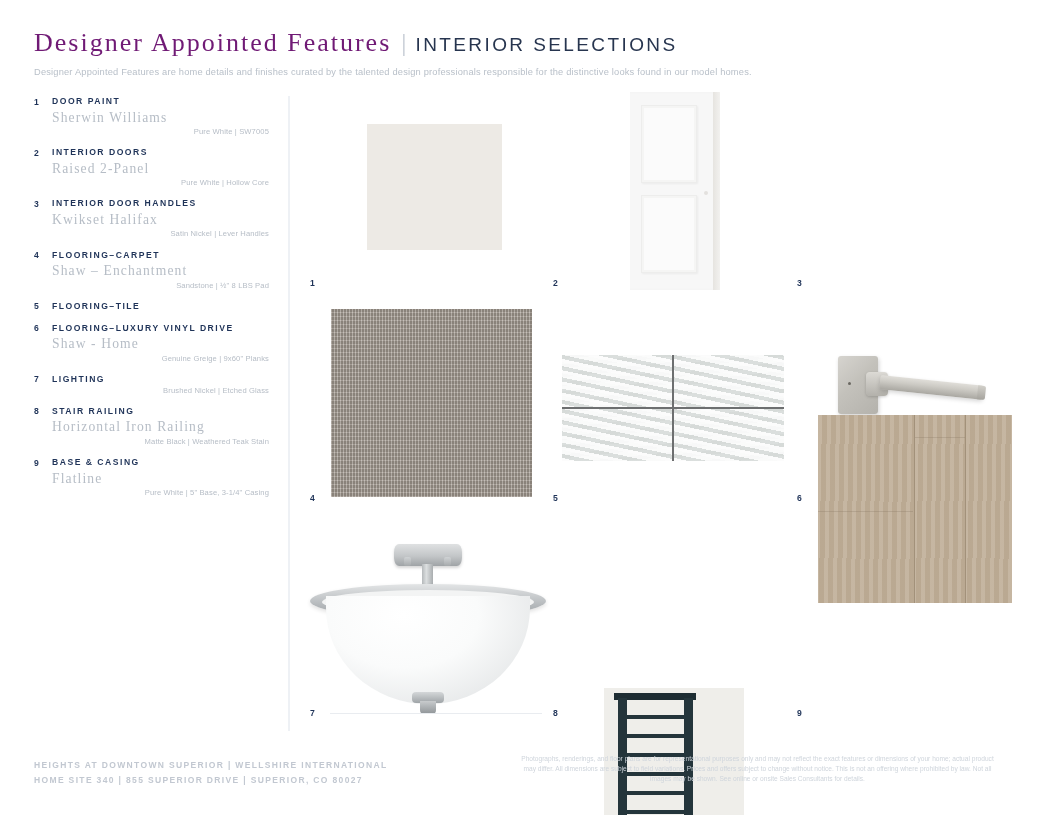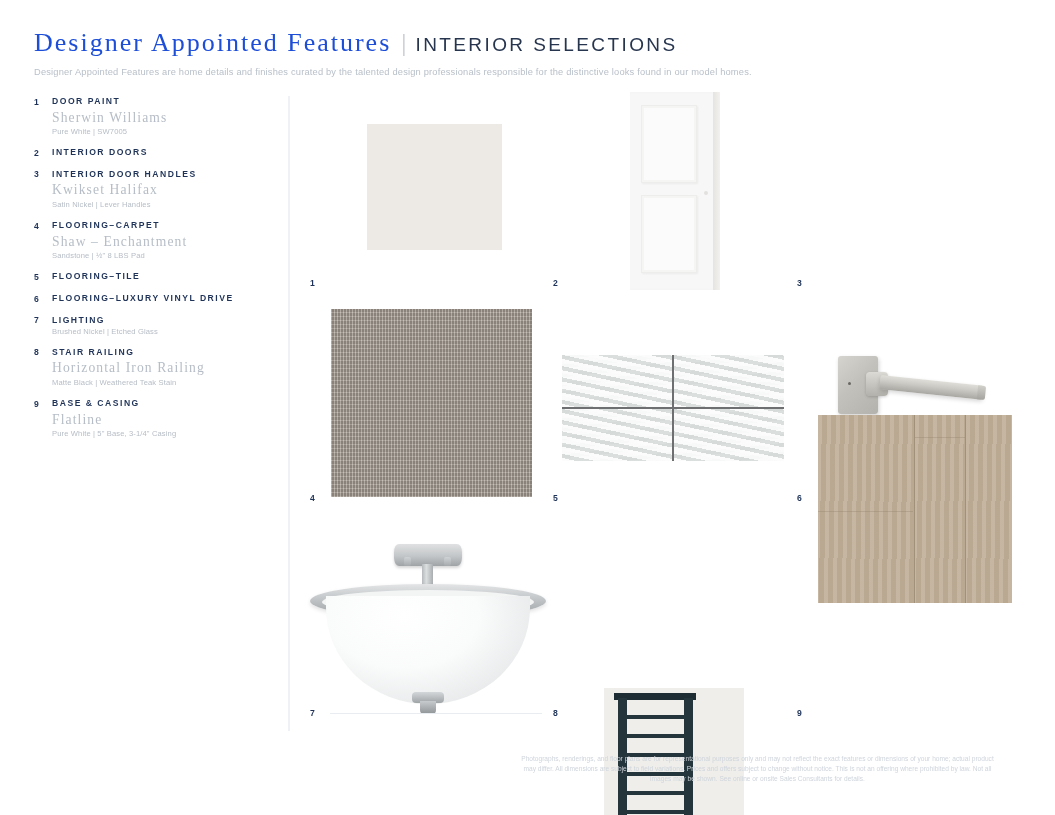--- a/index.html
+++ b/index.html
@@ -11,21 +11,21 @@
     overflow:hidden;
     position:relative;
   }
 
   
   #header { position:absolute; left:34px; top:28px; width:990px; }
   #title-row { display:flex; align-items:baseline; white-space:nowrap; }
   .title-serif {
     font-family:"Liberation Serif", serif;
     font-size:26px; letter-spacing:2.0px;
-    color:#1d4ed8; font-weight:400;
+    color:#701a75; font-weight:400;
   }
   .title-divider {
     font-family:"Liberation Serif", serif;
     font-size:26px; color:#c3c9d2; margin:0 9px 0 10px; font-weight:300;
   }
   .title-sans {
     font-family:"Liberation Sans", sans-serif;
     font-size:19px; letter-spacing:2.4px; color:#27354f; font-weight:400;
   }
   #subtitle {
@@ -47,20 +47,21 @@
   }
   .spec-body { padding-left:18px; }
   .spec-name {
     font-family:"Liberation Serif", serif;
     font-size:13.6px; color:#b6bdc6; letter-spacing:1.1px;
     margin-top:3px; line-height:1.18;
   }
   .spec-detail {
     font-size:7.6px; color:#b6bdc6; letter-spacing:.12px;
     margin-top:1.5px;
+    text-align:right;
   }
 
   
   #v-divider {
     position:absolute; left:288px; top:96px;
     width:2px; height:635px; background:#eef1f5;
   }
 
   
   #grid { position:absolute; left:310px; top:92px; width:712px; }
@@ -232,20 +233,24 @@
       <div class="spec-name">Sherwin Williams</div>
       <div class="spec-detail">Pure White  |  SW7005</div>
     </div>
   </div>
 
   <div class="spec-item">
     <div class="spec-head">
       <span class="spec-num">2</span>
       <span class="spec-cat">INTERIOR DOORS</span>
     </div>
+    <div class="spec-body">
+      <div class="spec-name">Raised 2-Panel</div>
+      <div class="spec-detail">Pure White  |  Hollow Core</div>
+    </div>
   </div>
 
   <div class="spec-item">
     <div class="spec-head">
       <span class="spec-num">3</span>
       <span class="spec-cat">INTERIOR DOOR HANDLES</span>
     </div>
     <div class="spec-body">
       <div class="spec-name">Kwikset Halifax</div>
       <div class="spec-detail">Satin Nickel  |  Lever Handles</div>
@@ -267,20 +272,24 @@
     <div class="spec-head">
       <span class="spec-num">5</span>
       <span class="spec-cat">FLOORING–TILE</span>
     </div>
   </div>
 
   <div class="spec-item">
     <div class="spec-head">
       <span class="spec-num">6</span>
       <span class="spec-cat">FLOORING–LUXURY VINYL DRIVE</span>
+    </div>
+    <div class="spec-body">
+      <div class="spec-name">Shaw - Home</div>
+      <div class="spec-detail">Genuine Greige  |  9x60" Planks</div>
     </div>
   </div>
 
   <div class="spec-item">
     <div class="spec-head">
       <span class="spec-num">7</span>
       <span class="spec-cat">LIGHTING</span>
     </div>
     <div class="spec-body">
       <div class="spec-detail">Brushed Nickel  |  Etched Glass</div>
@@ -397,15 +406,19 @@
 
     </div>
     <span class="cell-num" style="left:243px; top:192px;">8</span>
 
     <span class="cell-num" style="left:487px; top:192px;">9</span>
   </div>
 
 </div>
 
 <div id="footer">
+  <div id="footer-left">
+    <div>HEIGHTS AT DOWNTOWN SUPERIOR | WELLSHIRE INTERNATIONAL</div>
+    <div>HOME SITE 340 | 855 SUPERIOR DRIVE | SUPERIOR, CO 80027</div>
+  </div>
   <div id="footer-disc">Photographs, renderings, and floor plans are for representational purposes only and may not reflect the exact features or dimensions of your home; actual product may differ. All dimensions are subject to field variations. Prices and offers subject to change without notice. This is not an offering where prohibited by law. Not all images may be shown. See online or onsite Sales Consultants for details.</div>
 
 </div>
 
 </body></html>

